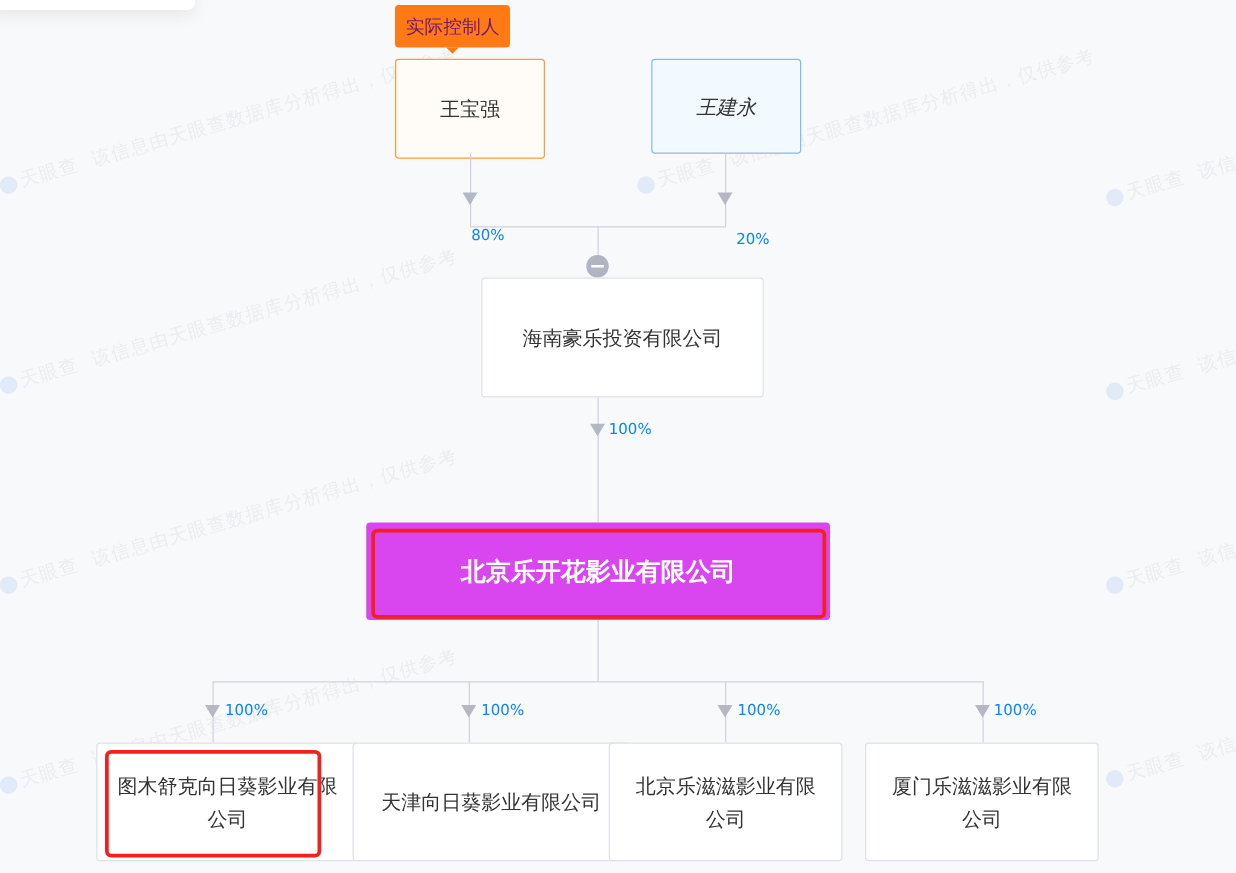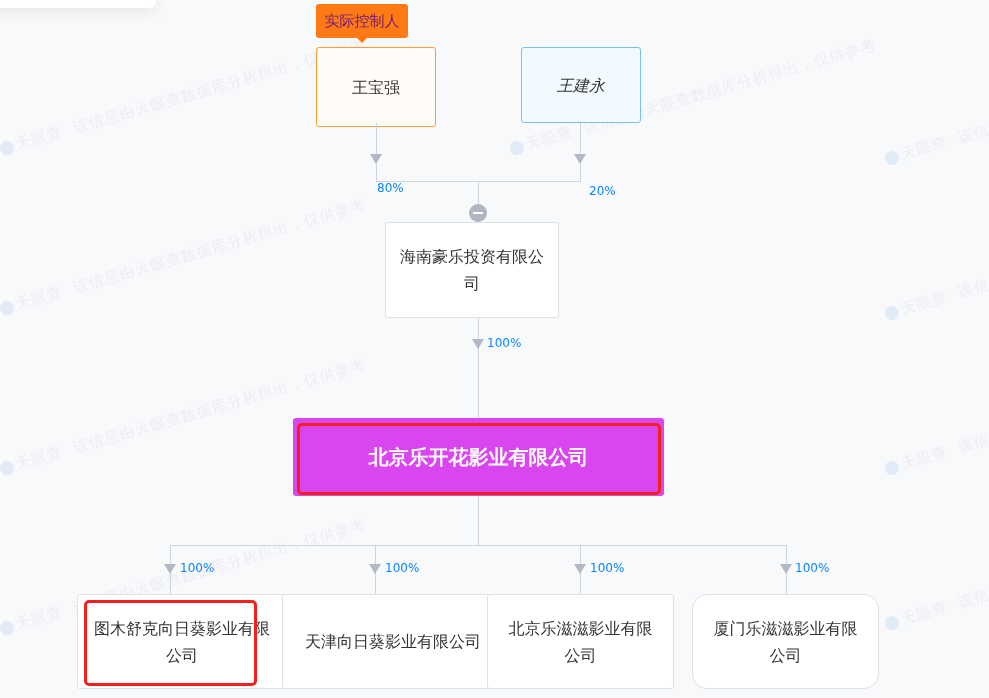--- a/index.html
+++ b/index.html
@@ -86,21 +86,21 @@
 <div class="vline" style="left:580px;top:123px;height:58px;"></div>
 <div class="hline" style="left:376px;top:181px;width:205px;"></div>
 <div class="vline" style="left:478px;top:181px;height:41px;"></div>
 <div class="arrow" style="left:370px;top:154px;"></div>
 <div class="pct" style="left:377px;top:151px;margin-top:30px;">80%</div>
 <div class="arrow" style="left:574px;top:154px;"></div>
 <div class="pct" style="left:589px;top:151px;margin-top:33px;">20%</div>
 
 <div class="collapse"></div>
 
-<div class="node" style="left:385px;top:222px;width:174px;height:96px;padding:0 12px;">
+<div class="node" style="left:385px;top:222px;width:226px;height:96px;padding:0 12px;">
   <span>海南豪乐投资有限公司</span>
 </div>
 
 <div class="vline" style="left:478px;top:318px;height:100px;"></div>
 <div class="arrow" style="left:472px;top:339px;"></div>
 <div class="pct" style="left:487px;top:336px;">100%</div>
 
 <div class="node main" style="left:293px;top:418px;width:371px;height:78px;">
   <span>北京乐开花影业有限公司</span>
 </div>
@@ -129,15 +129,15 @@
   <span>图木舒克向日葵影业有限公司</span>
 </div>
 <div class="highlight" style="left:84px;top:600px;width:173px;height:86px;"></div>
 
 <div class="node" style="left:282px;top:594px;width:222px;height:95px;padding:0 14px;">
   <span>天津向日葵影业有限公司</span>
 </div>
 <div class="node" style="left:487px;top:594px;width:187px;height:95px;padding:0 14px;">
   <span>北京乐滋滋影业有限公司</span>
 </div>
-<div class="node" style="left:692px;top:594px;width:187px;height:95px;padding:0 14px;border-radius:15px;">
+<div class="node" style="left:692px;top:594px;width:187px;height:95px;padding:0 14px;">
   <span>厦门乐滋滋影业有限公司</span>
 </div>
 
 </body></html>

